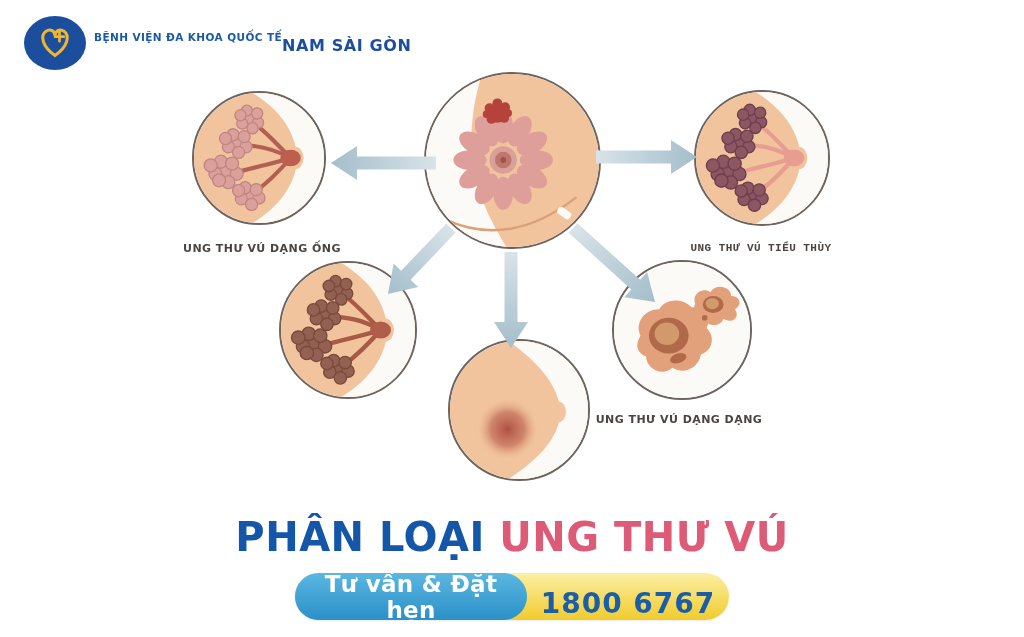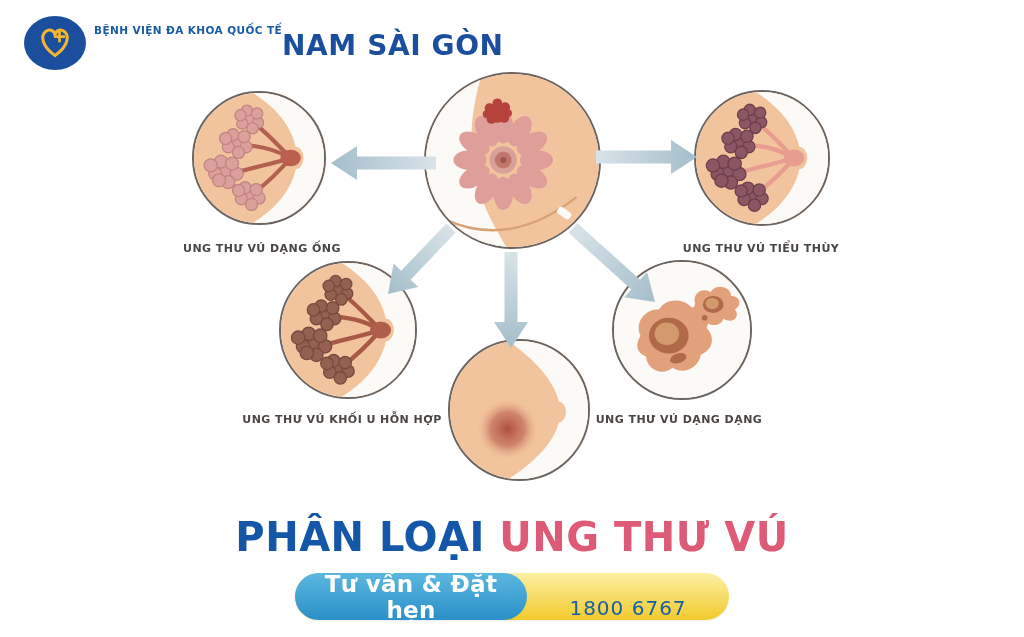--- a/index.html
+++ b/index.html
@@ -5,21 +5,21 @@
   html,body{margin:0;padding:0;background:#ffffff;}
   .canvas{
     position:relative;width:1024px;height:637px;background:#ffffff;overflow:hidden;
     font-family:"DejaVu Sans","Liberation Sans",sans-serif;
   }
   
   .logo{position:absolute;left:24px;top:16px;display:flex;align-items:center;gap:8px;}
   .logo-mark{width:62px;height:54px;border-radius:50%;background:#1B4F9E;display:flex;align-items:center;justify-content:center;}
   .brand-text{display:flex;line-height:1.05;}
   .brand-line1{font-size:10.5px;font-weight:bold;color:#1B5AA5;letter-spacing:.4px;}
-  .brand-line2{font-size:28px;font-weight:bold;color:#1B4F9E;letter-spacing:.6px;margin-top:6px;}
+  .brand-line2{font-size:16px;font-weight:bold;color:#1B4F9E;letter-spacing:.6px;margin-top:6px;}
   
   .node-circle{position:absolute;border-radius:50%;border:2px solid #6B6460;background:#FBFAF7;overflow:hidden;box-sizing:border-box;}
   .node-circle svg{display:block;width:100%;height:100%;}
   .node-label{
     position:absolute;text-align:center;font-size:11px;font-weight:bold;color:#4A4542;letter-spacing:.45px;
   }
   .arrows-layer{position:absolute;left:0;top:0;width:1024px;height:637px;pointer-events:none;z-index:6;}
   
   .c-center{left:424px;top:72px;width:177px;height:177px;z-index:4;}
   .c-ductal{left:192px;top:91px;width:134px;height:134px;}
@@ -36,21 +36,21 @@
     background:linear-gradient(#FCEFA3,#F1CB2D);display:flex;align-items:flex-end;
     box-shadow:0 1px 2px rgba(0,0,0,.08);
   }
   .cta-button{
     width:232px;height:47px;border-radius:24px;border:none;cursor:pointer;
     background:linear-gradient(#5BB7E0,#2B90C8);
     color:#ffffff;font-size:23px;font-weight:bold;letter-spacing:.3px;
     font-family:"DejaVu Sans","Liberation Sans",sans-serif;
     display:flex;align-items:center;justify-content:center;
   }
-  .hotline{flex:1;text-align:center;font-size:20px;font-weight:normal;color:#1A5EA8;letter-spacing:1px;}
+  .hotline{flex:1;text-align:center;font-size:28px;font-weight:bold;color:#1A5EA8;letter-spacing:1px;}
 </style>
 </head>
 <body>
 
 <div class="canvas">
 
   <div class="logo">
     <div class="logo-mark">
       <svg viewBox="0 0 44 40" width="40" height="36" aria-hidden="true">
         <path d="M22,34 C8,24 5,12 12,7 C17,3.5 22,7 22,12 C22,7 27,3.5 32,7 C39,12 36,24 22,34 Z" fill="none" stroke="#F2B531" stroke-width="3.4" stroke-linecap="round"></path>
@@ -296,22 +296,21 @@
       </linearGradient>
     </defs>
     <polygon fill="url(#ag1)" points="436,156.5 357,156.5 357,146 331,163 357,180 357,169.5 436,169.5"></polygon>
     <polygon fill="url(#ag2)" points="596,150.5 671,150.5 671,140 697,157 671,174 671,163.5 596,163.5"></polygon>
     <polygon fill="url(#ag3)" points="446.3,223.5 401.2,270.7 393.6,263.5 388,294 418.2,286.9 410.6,279.7 455.7,232.5"></polygon>
     <polygon fill="url(#ag4)" points="504.5,252 504.5,322 494,322 511,348 528,322 517.5,322 517.5,252"></polygon>
     <polygon fill="url(#ag5)" points="577.4,223.2 640.1,279.8 647.1,272 655,302 624.3,297.2 631.3,289.4 568.6,232.8"></polygon>
   </svg>
 
   <div class="node-label" style="left:137px;top:242px;width:250px;">UNG THƯ VÚ DẠNG ỐNG</div>
-  <div class="node-label" style="left:636px;top:242px;width:250px;">UNG THƯ VÚ TIỂU THÙY</div>
-  <div class="node-label" style="left:207px;top:413px;width:270px;">UNG THƯ VÚ KHỐI U HỖN HỢP</div>
+  <div class="node-label" style="left:636px;top:242px;width:250px;font-family:Liberation Mono, monospace;">UNG THƯ VÚ TIỂU THÙY</div>
   <div class="node-label" style="left:554px;top:413px;width:250px;">UNG THƯ VÚ DẠNG DẠNG</div>
 
   <div class="main-title">
     <span class="title-blue">PHÂN LOẠI</span>
     <span> </span>
     <span class="title-pink">UNG THƯ VÚ</span>
   </div>
 
   <div class="contact-pill">
     <button class="cta-button">Tư vấn &amp; Đặt hẹn</button>

